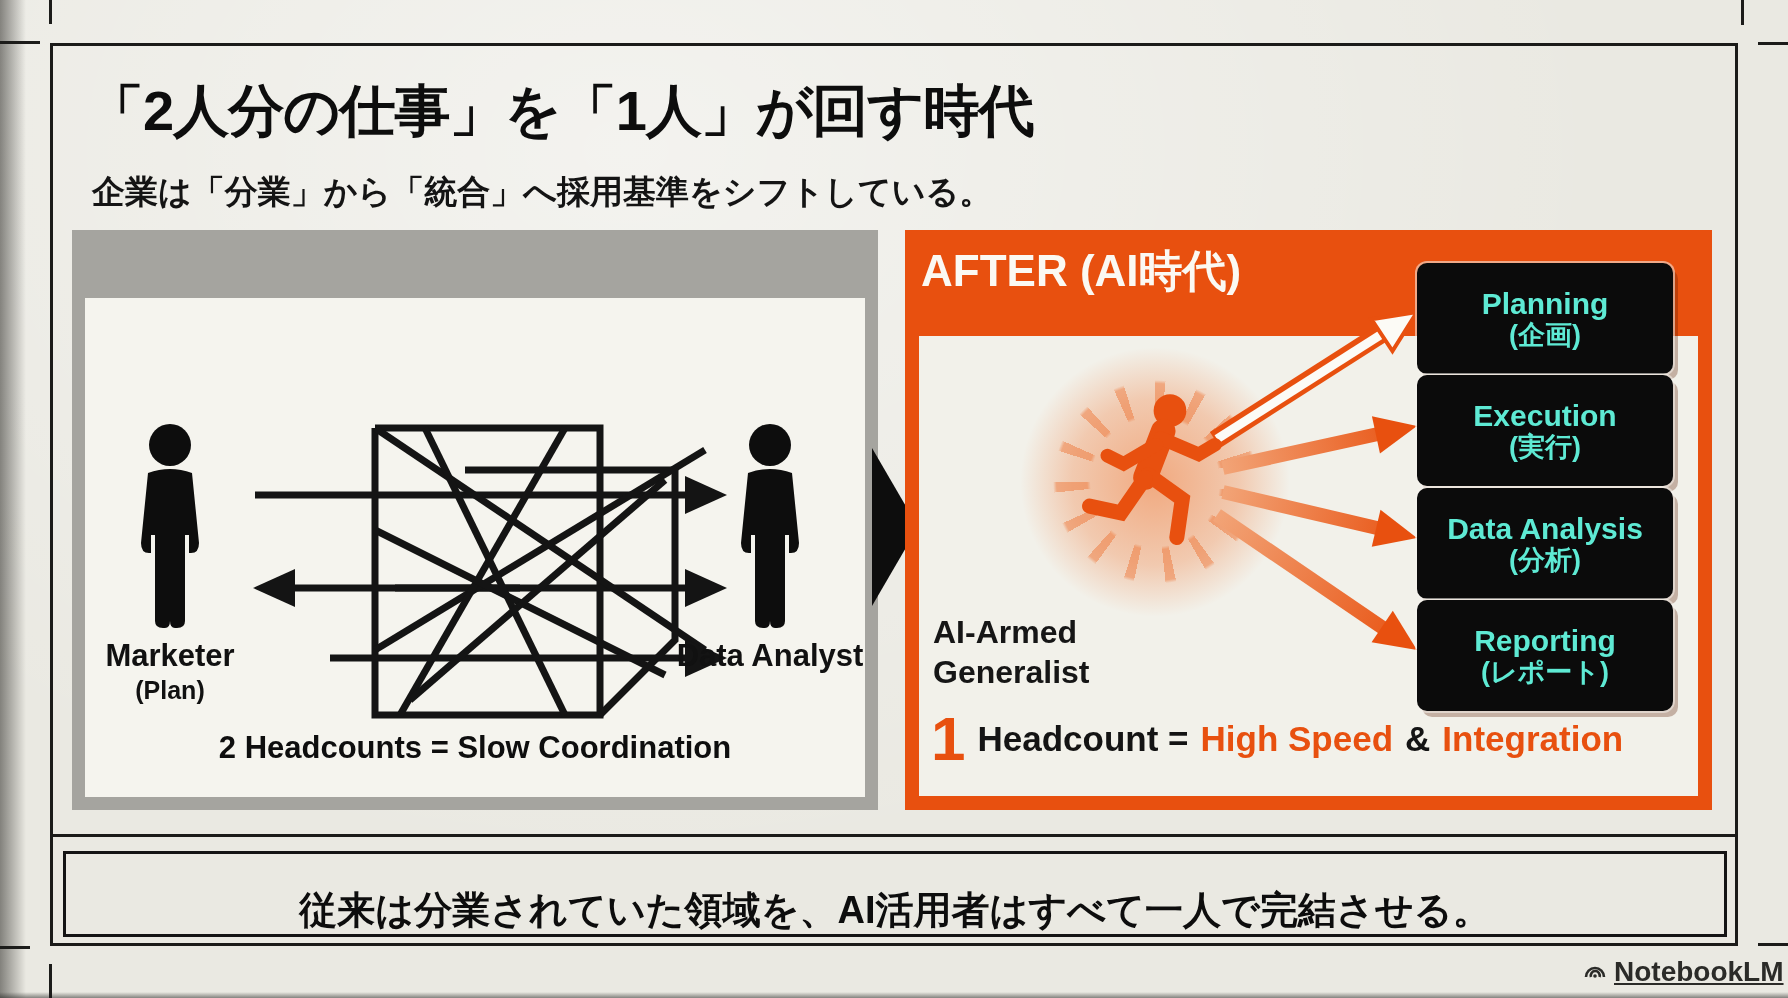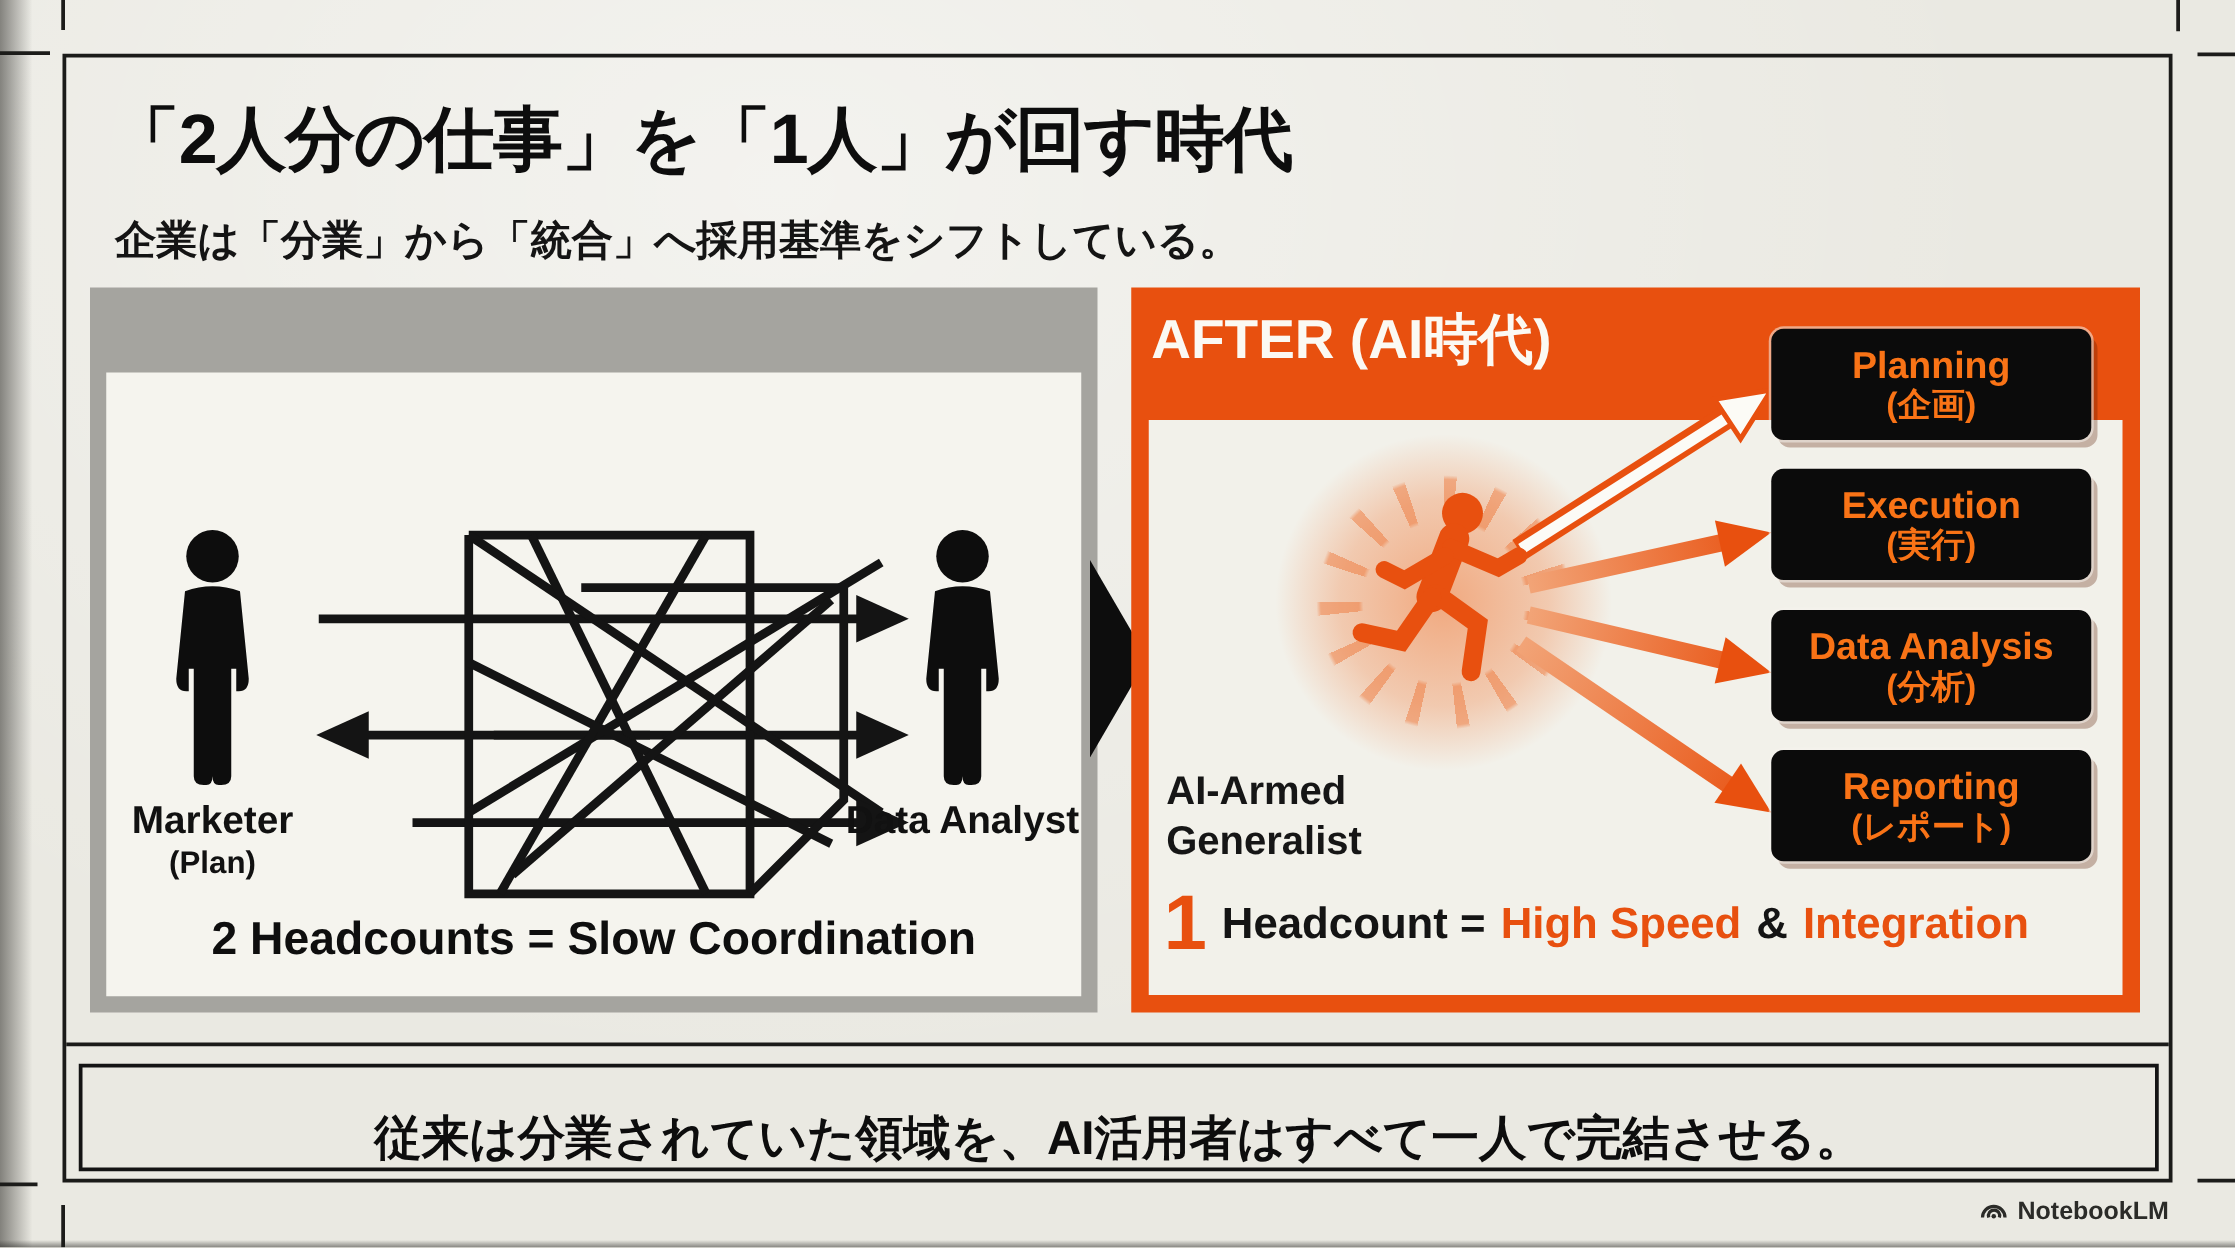--- a/index.html
+++ b/index.html
@@ -43,61 +43,61 @@
   .p-right { left:630px; top:125px; }
   .role-label { position:absolute; width:260px; text-align:center; font-weight:bold; color:#111; }
   .r1 { font-size:31px; }
   .r2 { font-size:25px; }
   .lbl-ml1 { left:-45px; top:340px; }
   .lbl-ml2 { left:-45px; top:378px; }
   .lbl-dr1 { left:555px; top:340px; }
   .lbl-dr2 { left:555px; top:378px; }
   .tangle { position:absolute; left:150px; top:112px; width:520px; height:330px; }
   .before-caption { position:absolute; left:0; top:432px; width:780px; text-align:center;
-    font-size:37px; font-weight:bold; color:#0e0e0e; }
+    font-size:31px; font-weight:bold; color:#0e0e0e; }
 
   .connector { position:absolute; left:872px; top:448px; width:46px; height:158px;
     background:#0d0d0d; clip-path:polygon(0 0, 100% 50%, 0 100%); }
 
   
   .after { position:absolute; left:905px; top:230px; width:807px; height:580px; background:#E8500F; }
   .after-header { position:absolute; left:16px; top:12px; font-size:44px; font-weight:bold; color:#FBF9F3; }
   .after-inner { position:absolute; left:14px; top:106px; width:779px; height:460px; background:#F2F1EA; }
   .glow { position:absolute; left:110px; top:112px; width:280px; height:280px; border-radius:50%;
     background:radial-gradient(circle, rgba(240,110,40,0.55) 0%, rgba(240,110,40,0.30) 42%, rgba(240,110,40,0) 68%); }
   .rays { position:absolute; left:130px; top:132px; width:240px; height:240px; border-radius:50%;
     background:repeating-conic-gradient(rgba(238,100,30,0.40) 0deg 6deg, rgba(238,100,30,0) 6deg 24deg);
     -webkit-mask:radial-gradient(circle, transparent 38%, #000 40%, #000 58%, transparent 60%);
     mask:radial-gradient(circle, transparent 38%, #000 40%, #000 58%, transparent 60%); }
   .runner { position:absolute; left:175px; top:158px; width:150px; height:168px; }
   .gen-label { position:absolute; left:28px; top:382px; font-size:32px; font-weight:bold;
     color:#161616; line-height:1.25; }
   .after-arrows { position:absolute; left:0; top:0; width:807px; height:580px; }
 
-  .task-box { position:absolute; left:512px; width:256px; height:89px; background:#0B0B0B;
-    border-radius:10px; box-sizing:border-box; text-align:center; color:#f97316;
+  .task-box { position:absolute; left:512px; width:256px; height:111px; background:#0B0B0B;
+    border-radius:10px; box-sizing:border-box; text-align:center; color:#5eead4;
     box-shadow:0 0 0 2px rgba(245,243,236,0.55), 5px 6px 0 rgba(90,28,0,0.30);
     display:flex; flex-direction:column; justify-content:center; line-height:1.12; }
   .tb-0 { top:33px; } .tb-1 { top:145px; } .tb-2 { top:258px; } .tb-3 { top:370px; }
   .tb-en { font-size:30px; font-weight:bold; }
   .tb-jp { font-size:27px; font-weight:bold; }
 
   .after-caption { position:absolute; left:26px; top:478px; width:760px;
     display:flex; align-items:center; gap:12px; white-space:nowrap; }
   .ac-num { font-size:62px; font-weight:bold; color:#E8500F; line-height:1; }
   .ac-black { font-size:35px; font-weight:bold; color:#141414;text-align:right; }
   .ac-orange { font-size:35px; font-weight:bold; color:#E8500F; }
 
   
   .statement-box { position:absolute; left:63px; top:851px; width:1664px; height:86px;
     border:3px solid #141414; box-sizing:border-box;
     display:flex; align-items:center; justify-content:center; }
   .statement { font-size:38px; font-weight:bold; color:#0d0d0d;margin-top:32px; }
   .brand { position:absolute; left:1582px; top:956px; display:flex; align-items:center; gap:6px; }
-  .brand-text { font-size:20px; font-weight:bold; color:#2b2b28; }
+  .brand-text { font-size:28px; font-weight:bold; color:#2b2b28;text-decoration:underline; }
 </style>
 </head>
 <body>
 
 <div class="page">
 
   <div class="edge-left"></div>
   <div class="edge-bottom"></div>
   <div class="mark m-tl-v"></div>
   <div class="mark m-tl-h"></div>

